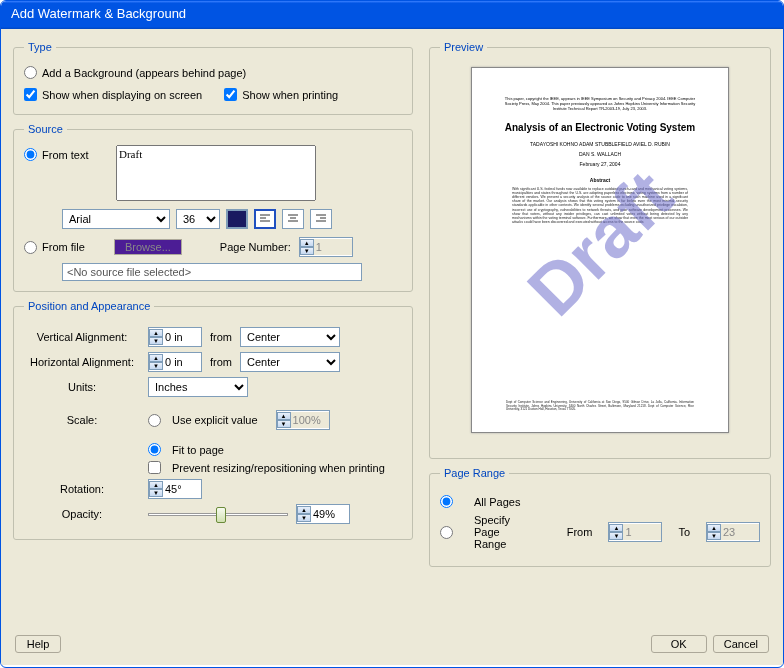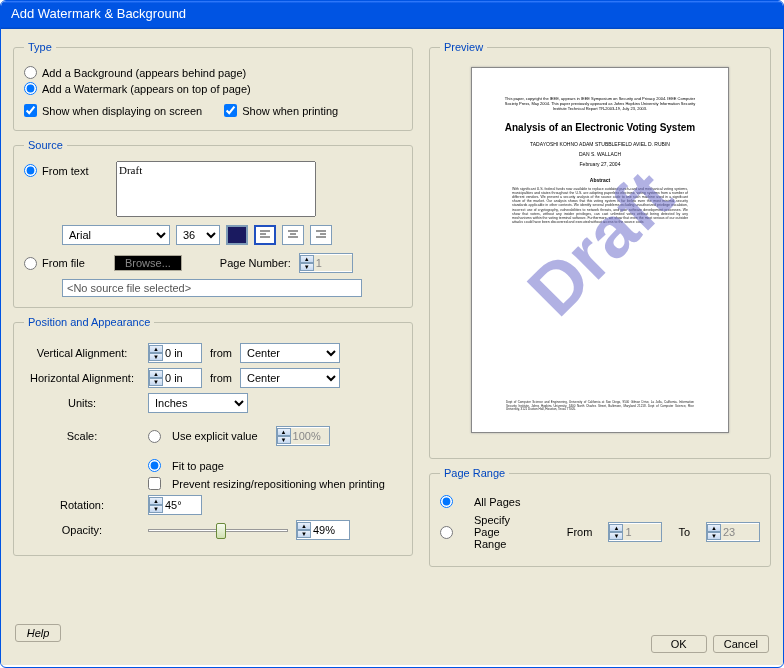--- a/index.html
+++ b/index.html
@@ -12,21 +12,21 @@
 .right-col { width: 342px; float: right; }
 .radio-row, .check-row { margin: 3px 0; display: flex; align-items: center; }
 input[type=radio], input[type=checkbox] { margin-right: 5px; }
 .inline-checks { display: flex; gap: 22px; margin-top: 6px; }
 textarea { width: 200px; height: 56px; font-family: Tahoma; font-size: 11px; padding: 2px; resize: none; }
 select, input[type=text] { border: 1px solid #7f9db9; background: #fff; padding: 1px 2px; height: 20px; }
 .font-row { display: flex; align-items: center; gap: 6px; margin: 8px 0 8px 38px; }
 .align-btn { width: 22px; height: 20px; border: 1px solid #7f9db9; background: #fff; display: inline-flex; align-items: center; justify-content: center; cursor: pointer; }
 .align-btn.sel { border: 2px solid #2050c0; }
 .from-file-row { display: flex; align-items: center; gap: 8px; margin-top: 8px; }
-.browse-btn { padding: 1px 10px; background: #000000; border: 1px solid #aca899; color: #888; }
+.browse-btn { padding: 1px 10px; background: #4c1d95; border: 1px solid #aca899; color: #888; }
 .srcfile { margin: 6px 0 0 38px; width: 300px; border: 1px solid #7f9db9; background: #fff; padding: 2px 4px; color: #555; height: 18px; }
 .pos-row { display: flex; align-items: center; margin: 5px 0; }
 .pos-label { width: 124px; text-align: center; padding-right: 8px; }
 .spinner { display: inline-flex; align-items: center; border: 1px solid #7f9db9; background: #fff; height: 20px; }
 .spinner .arrows { width: 14px; display: flex; flex-direction: column; }
 .spinner .up,.spinner .dn { height: 8px; font-size: 6px; text-align: center; background: linear-gradient(#e8f0fb,#c5d8f0); border: 1px solid #7f9db9; line-height: 6px; cursor: pointer; }
 .spinner input { border: none; height: 16px; width: 38px; text-align: left; padding: 0 2px; }
 .spinner input:disabled { background: #ece9d8; color: #888; }
 .slider { width: 140px; height: 20px; position: relative; }
 .slider-track { position: absolute; top: 9px; left: 0; right: 0; height: 3px; background: #fff; border: 1px solid #999; }
@@ -35,41 +35,37 @@
 .wm { position: absolute; top: 48%; left: 50%; transform: translate(-50%,-50%) rotate(-45deg); font-size: 72px; font-weight: bold; color: rgba(100,100,200,0.5); font-family: Arial; }
 .doc-hdr { font-size: 4px; text-align: center; line-height: 1.3; margin-bottom: 10px; }
 .doc-title { font-size: 10px; font-weight: bold; text-align: center; margin-bottom: 8px; }
 .doc-auth { font-size: 5px; text-align: center; margin-bottom: 4px; }
 .doc-date { font-size: 5px; text-align: center; margin-bottom: 10px; }
 .doc-abs-h { font-size: 5px; font-weight: bold; text-align: center; }
 .doc-abs { font-size: 3.5px; text-align: justify; margin: 4px 14px 10px; line-height: 1.2; color: #222; }
 .doc-foot { font-size: 3px; text-align: justify; margin: 0 8px; line-height: 1.2; color: #222; position: absolute; bottom: 20px; left: 26px; right: 26px; }
 .btm-btns { position: absolute; bottom: 12px; right: 14px; display: flex; gap: 6px; }
 .btm-btns button, .help-btn { min-width: 56px; padding: 2px 10px; background: #ece9d8; border: 1px solid #aca899; border-radius: 3px; cursor: pointer; }
-.help-btn { position: absolute; bottom: 23px; left: 14px; min-width: 46px; font-style: italic; }
+.help-btn { position: absolute; bottom: 12px; left: 14px; min-width: 46px; }
 .pr-row { display: flex; align-items: center; gap: 16px; margin: 6px 0; }
 .color-btn { width: 22px; height: 20px; background: #1a1a60; border: 2px solid #7f9db9; cursor: pointer; }
 </style>
 </head>
 <body>
 
 <div class="titlebar">Add Watermark &amp; Background</div>
 <div class="content">
 
 <div class="left-col">
 
 <fieldset>
   <legend>Type</legend>
   <div class="radio-row">
     <input type="radio" name="t" style="">
     <span>Add a Background (appears behind page)</span>
-  </div>
-  <div class="radio-row">
-    <input type="radio" name="t" checked="" style="">
-    <span>Add a Watermark (appears on top of page)</span>
   </div>
   <div class="inline-checks">
     <label class="check-row">
             <input type="checkbox" checked="" style="">
             <span>Show when displaying on screen</span>
           </label>
     <label class="check-row">
             <input type="checkbox" checked="" style="">
             <span>Show when printing</span>
           </label>

